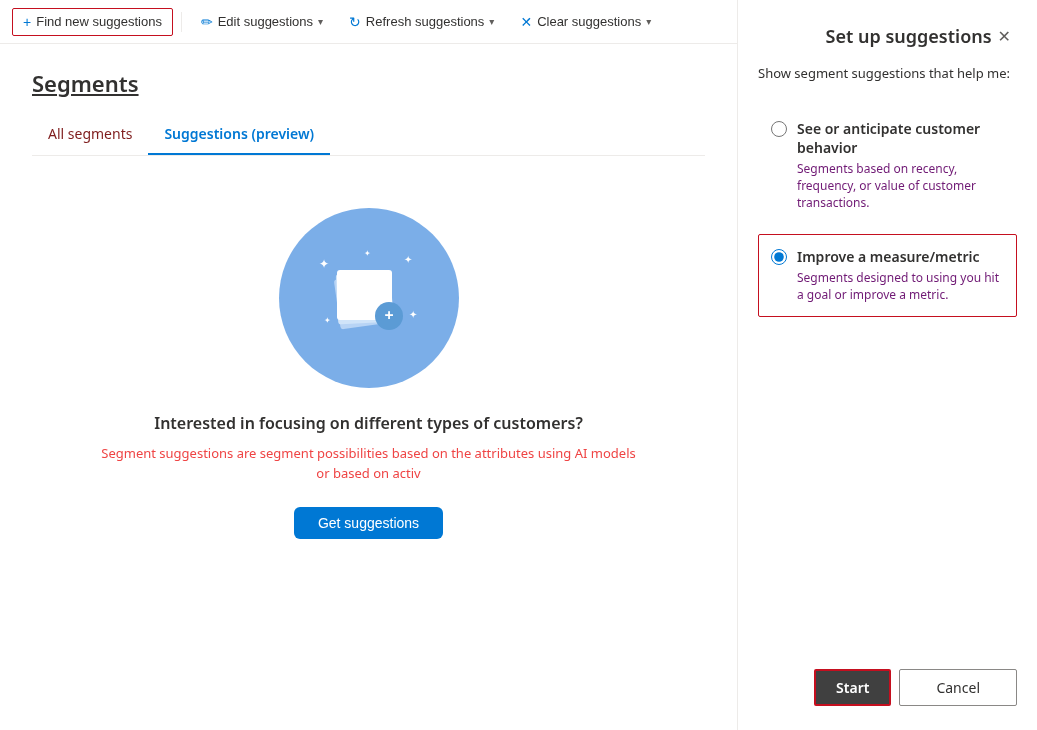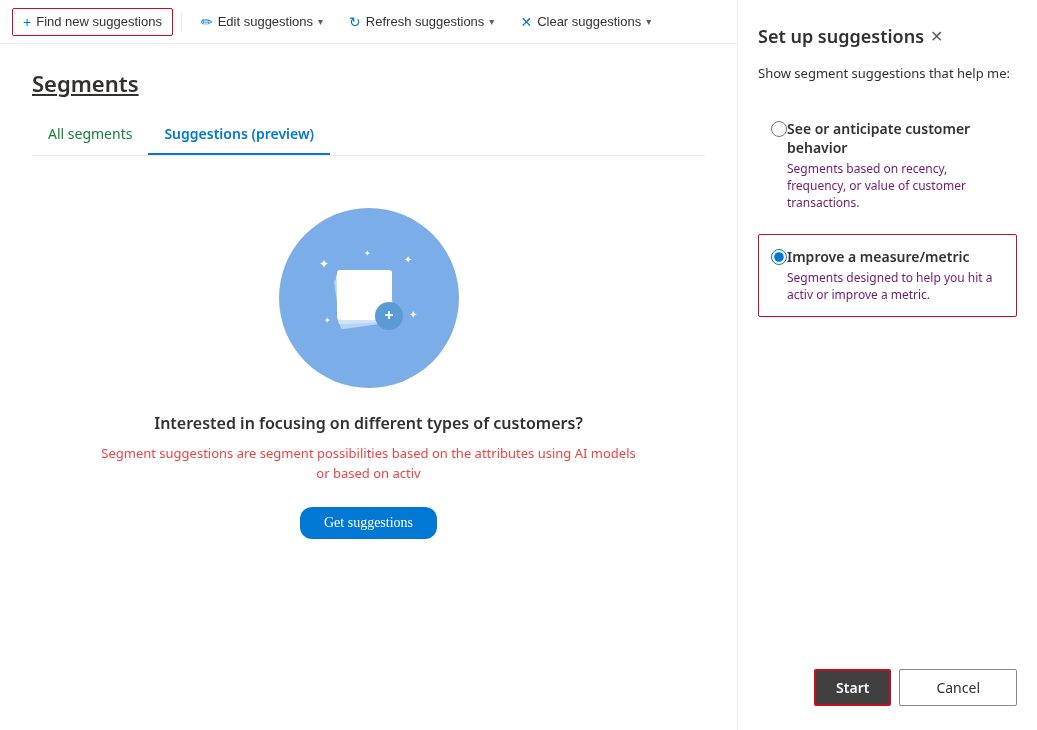--- a/index.html
+++ b/index.html
@@ -87,21 +87,21 @@
     .tabs {
       display: flex;
       gap: 0;
       border-bottom: 1px solid #edebe9;
       margin-bottom: 32px;
     }
 
     .tab {
       padding: 10px 16px;
       font-size: 14px;
-      color: #15803d;
+      color: #7f1d1d;
       cursor: pointer;
       border-bottom: 2px solid transparent;
       text-decoration: none;
     }
 
     .tab.active {
       color: #0078d4;
       border-bottom: 2px solid #0078d4;
       font-weight: 600;
     }
@@ -147,39 +147,39 @@
       margin-bottom: 24px;
       line-height: 1.5;
     }
 
     .get-suggestions-btn {
       background: #0078d4;
       color: #fff;
       border: none;
       padding: 8px 24px;
       font-size: 14px;
-      border-radius: 12px;
-      cursor: pointer;
-      font-family: Liberation Serif, serif;
+      border-radius: 6px;
+      cursor: pointer;
+      font-family: Liberation Sans, sans-serif;
     }
 
     
     .right-panel {
       width: 300px;
       background: #fff;
       border-left: 1px solid #edebe9;
       display: flex;
       flex-direction: column;
       padding: 24px 20px;
       position: relative;
     }
 
     .panel-header {
       display: flex;
-      justify-content: flex-start;
+      justify-content: flex-end;
       align-items: center;
       margin-bottom: 16px;
     }
 
     .panel-title {
       font-size: 18px;
       font-weight: 600;
       color: #323130;
     }
 
@@ -195,20 +195,21 @@
 
     .panel-subtitle {
       font-size: 13px;
       color: #323130;
       margin-bottom: 24px;
     }
 
     
     .radio-option {
       display: flex;
+      gap: 10px;
       padding: 12px;
       border-radius: 2px;
       margin-bottom: 10px;
       cursor: pointer;
       border: 1px solid transparent;
     }
 
     .radio-option.selected {
       border: 1.5px solid #c50f1f;
       background: #fff;
@@ -356,21 +357,21 @@
     <div class="radio-content">
       <div class="radio-label">See or anticipate customer behavior</div>
       <div class="radio-desc">Segments based on recency, frequency, or value of customer transactions.</div>
     </div>
   </div>
 
   <div class="radio-option selected">
     <input type="radio" class="radio-input" name="suggestion-type" checked="" style="">
     <div class="radio-content">
       <div class="radio-label">Improve a measure/metric</div>
-      <div class="radio-desc">Segments designed to help you hit a activ or improve a metric.</div>
+      <div class="radio-desc">Segments designed to using you hit a goal or improve a metric.</div>
     </div>
   </div>
 
   <div class="panel-footer">
     <button class="start-btn">Start</button>
     <button class="cancel-btn">Cancel</button>
   </div>
 </div>
 
 </body></html>

